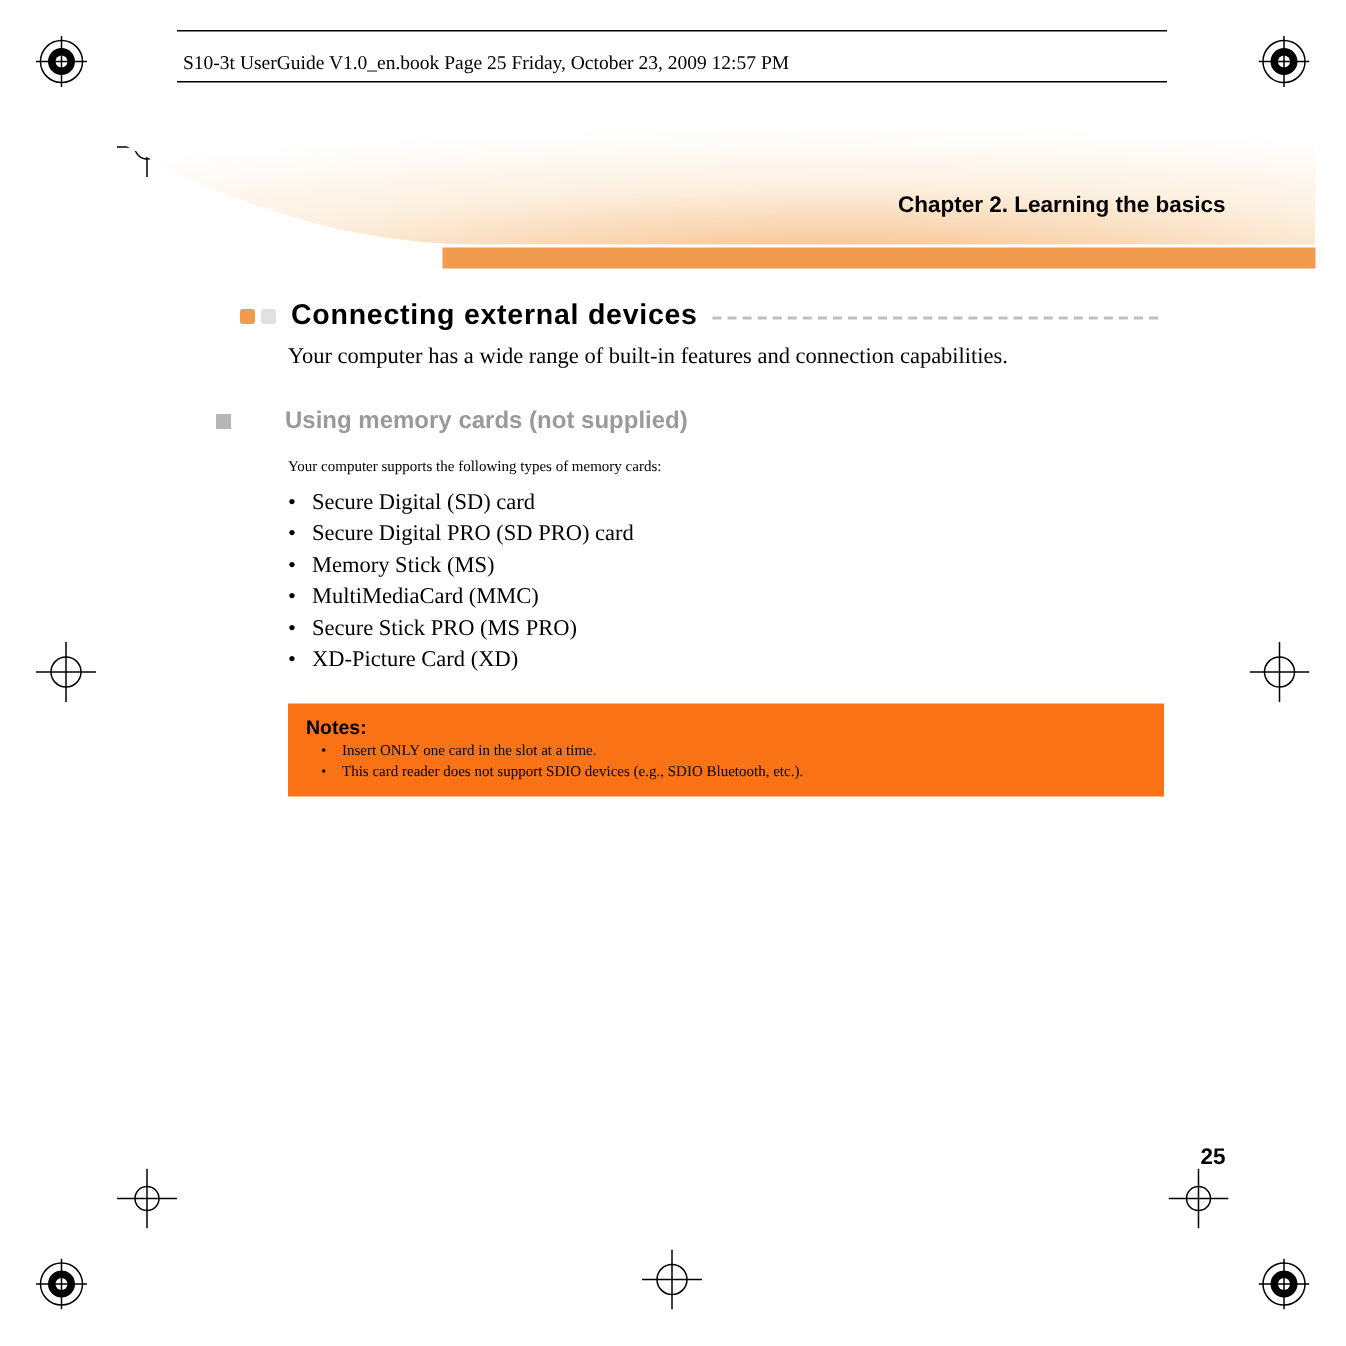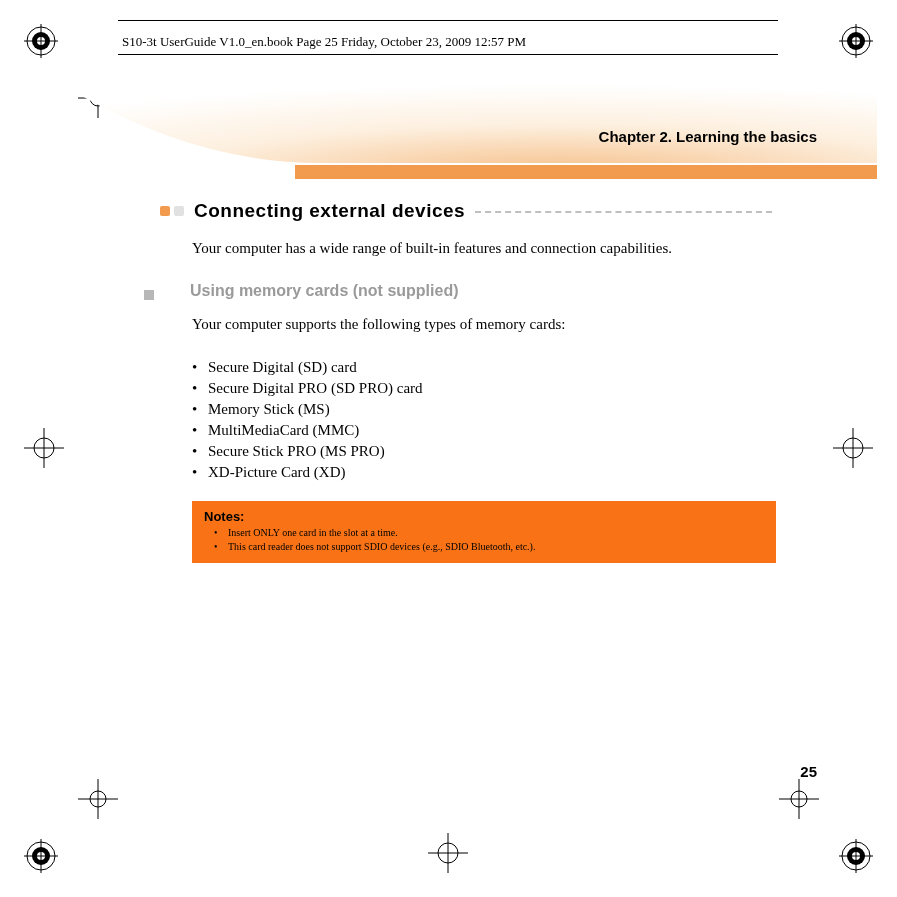--- a/index.html
+++ b/index.html
@@ -65,21 +65,21 @@
   .content {
     position: absolute;
     left: 192px;
     top: 200px;
     width: 580px;
   }
   .section-title-row {
     display: flex;
     align-items: center;
     margin-left: -32px;
-    margin-bottom: 16px;
+    margin-bottom: 6px;
   }
   .sq {
     width: 10px;
     height: 10px;
     border-radius: 2px;
     margin-right: 4px;
   }
   .sq.orange { background: #f29b4e; }
   .sq.grey { background: #e1e1e1; }
   .section-title {
@@ -97,40 +97,40 @@
     margin-top: 2px;
   }
   .intro {
     font-size: 15px;
     line-height: 1.35;
     margin-bottom: 24px;
     font-family: 'Palatino Linotype', Georgia, serif;
   }
   .sub-row {
     display: flex;
-    align-items: flex-end;
+    align-items: center;
     margin-left: -48px;
     margin-bottom: 16px;
   }
   .sub-bullet {
     width: 10px;
     height: 10px;
     background: #b7b7b7;
     margin-right: 36px;
   }
   .sub-title {
     font-family: Arial, Helvetica, sans-serif;
     font-weight: bold;
     font-size: 16px;
     color: #9a9a9a;
   }
   .body-line {
-    font-size: 15px;
+    font-size: 10px;
     font-family: 'Palatino Linotype', Georgia, serif;
-    margin-bottom: 24px;
+    margin-bottom: 8px;
   }
   ul.cards {
     list-style: none;
     padding: 0;
     margin: 4px 0 18px 0;
   }
   ul.cards li {
     font-size: 15px;
     font-family: 'Palatino Linotype', Georgia, serif;
     padding: 2px 0;

